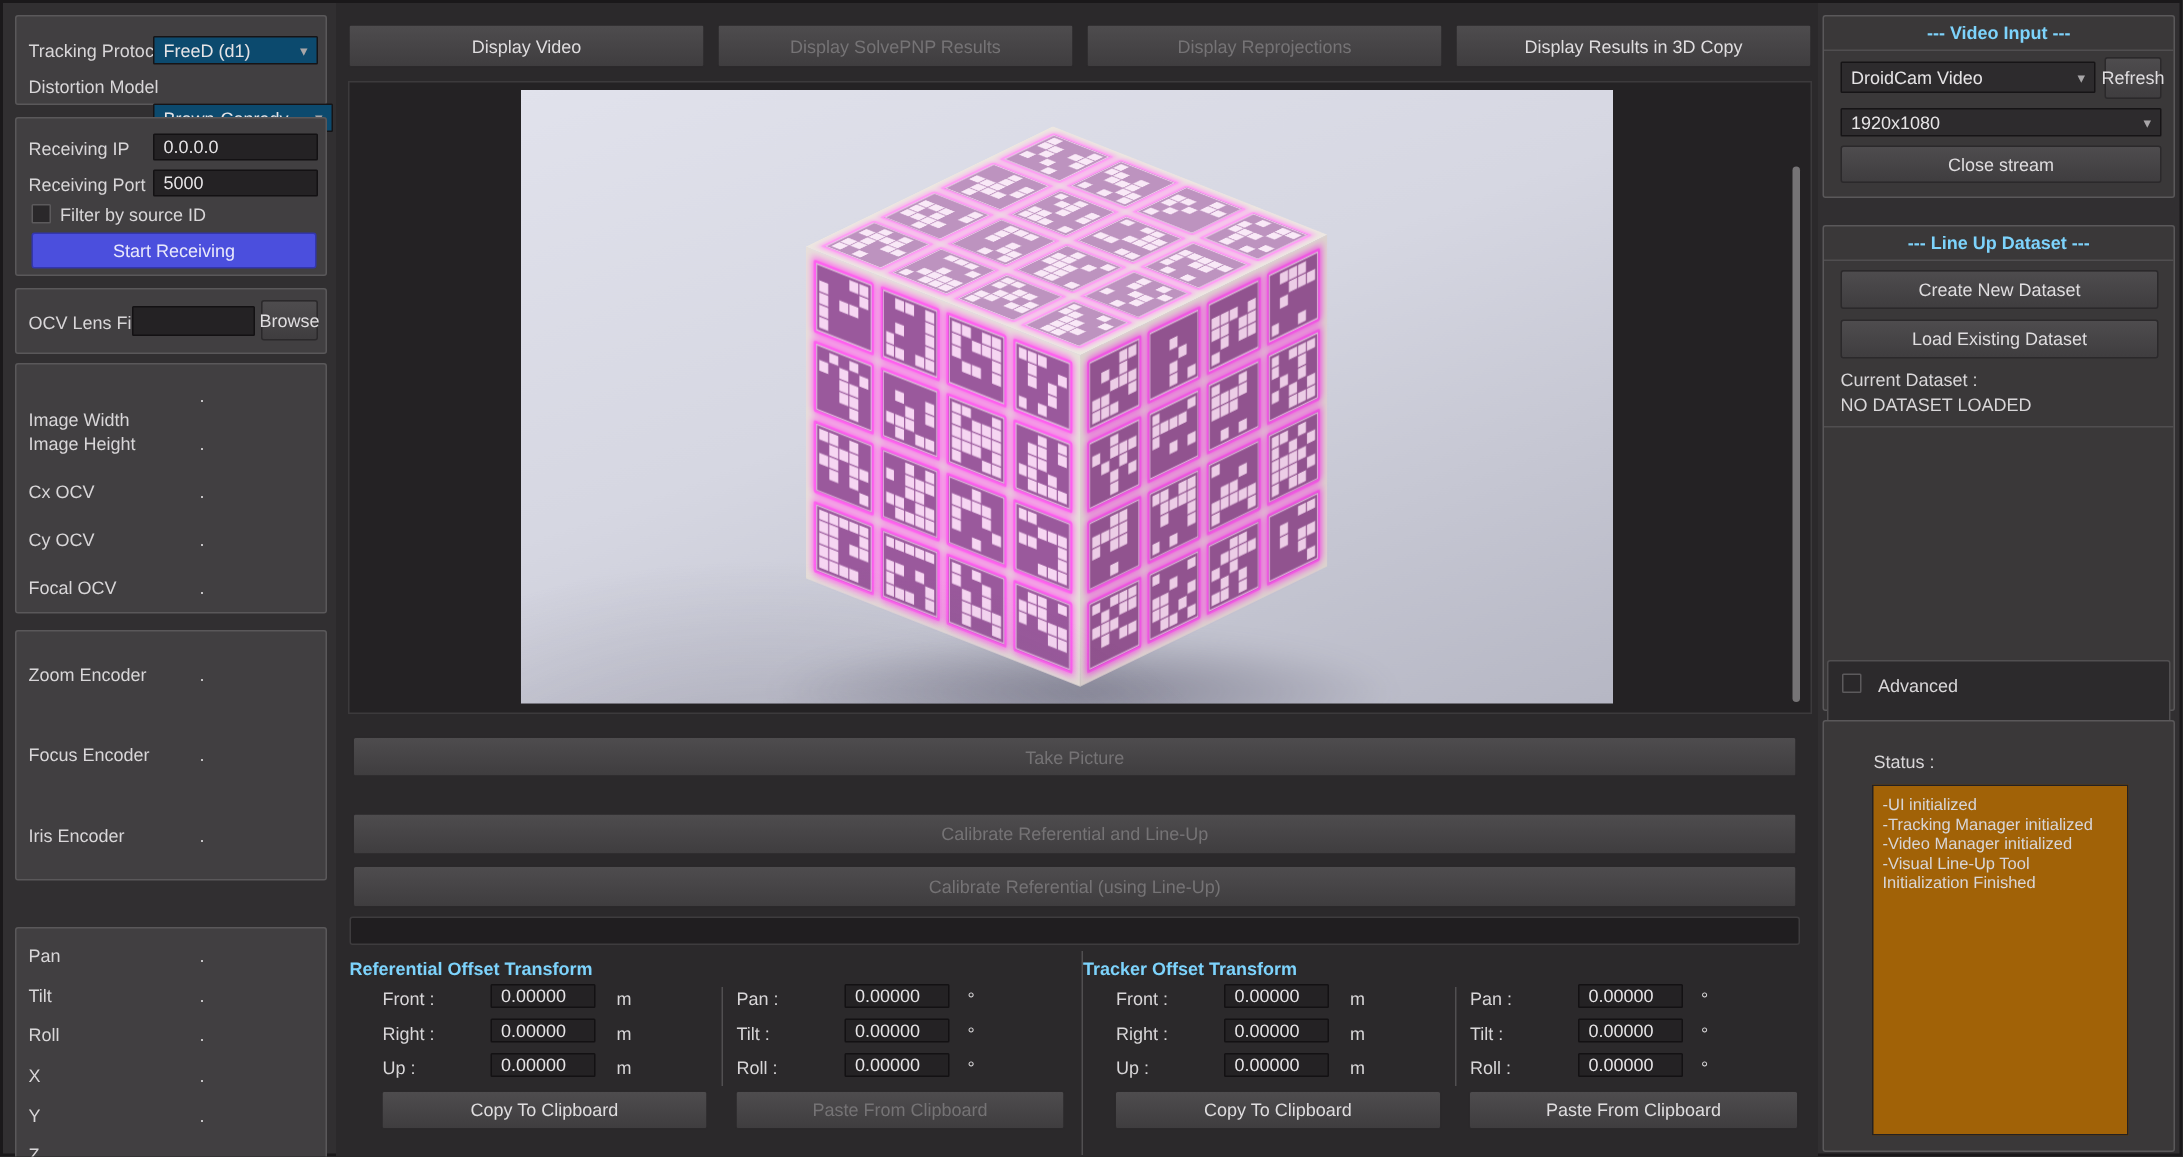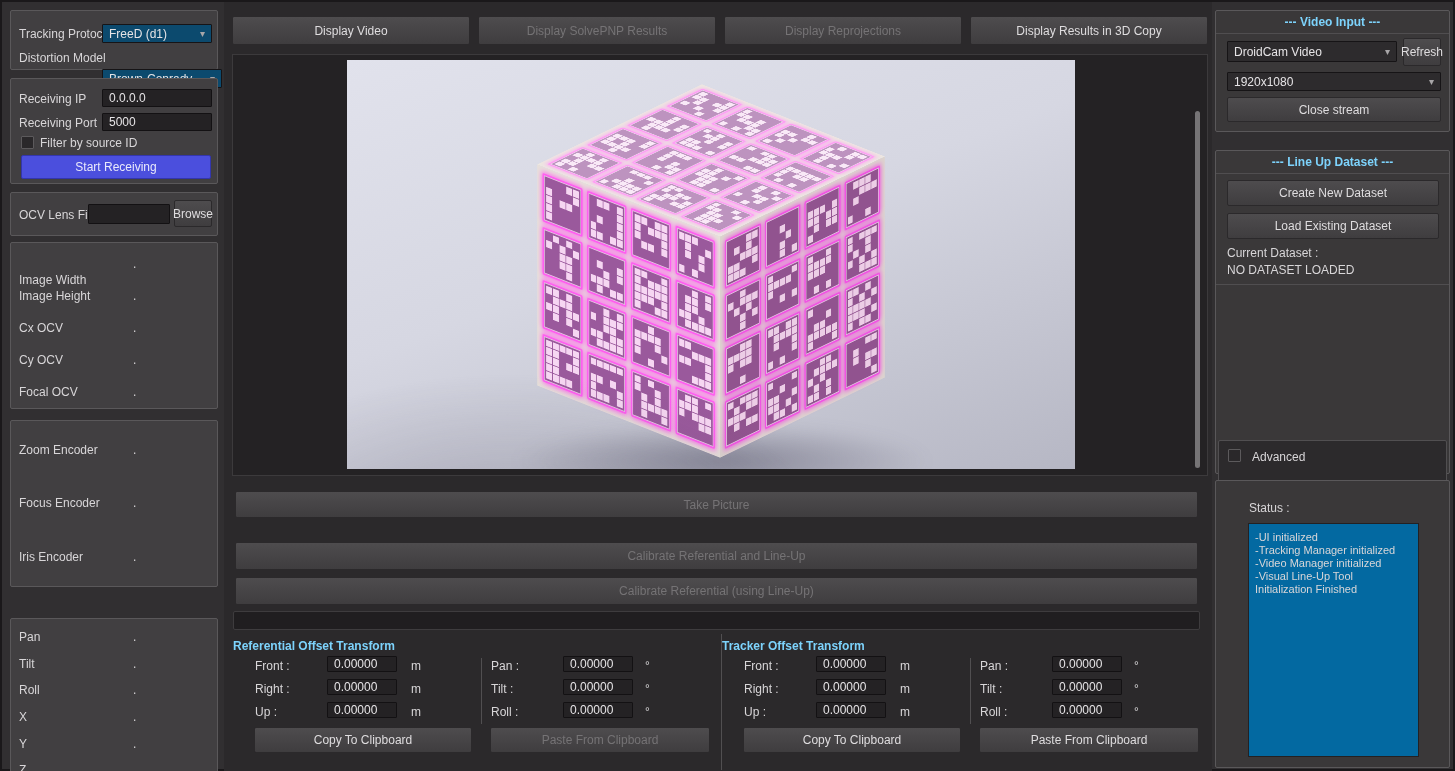--- a/index.html
+++ b/index.html
@@ -71,21 +71,21 @@
   .op.trk { border-left:1px solid #514f51; }
   .op-title { position:absolute; top:5px; left:0; right:0; text-align:left; font-weight:700; color:#7dd3fc; }
   .op-lbl, .op-unit { position:absolute; color:#d8d6d8; }
   .op-in { width:70px; height:16px; text-align:left; }
   .op-div { position:absolute; left:248px; top:24px; width:1px; height:66px; background:#514f51; }
   .op-btn { top:93px; width:218px; height:26px; }
 
   
   .r-title { position:absolute; top:4px; left:0; right:0; text-align:center; font-weight:700; color:#7dd3fc; }
   .sub-strip { position:absolute; background:#2c2a2c; border:1px solid #514f51; border-radius:2px; }
-  .log-box { position:absolute; background:#0369a1; border:1px solid #232123; color:#d8d6d8;
+  .log-box { position:absolute; background:#a16207; border:1px solid #232123; color:#d8d6d8;
              font-size:11px; line-height:13px; padding:7px 6px; }
 </style>
 </head>
 <body>
 
 <div class="app">
   <div class="center-bg"></div>
 
   <div class="grp" style="left:8px;top:8px;width:208px;height:60px;">
     <span class="lbl" style="left:8px;top:16px;">Tracking Protocol</span>

